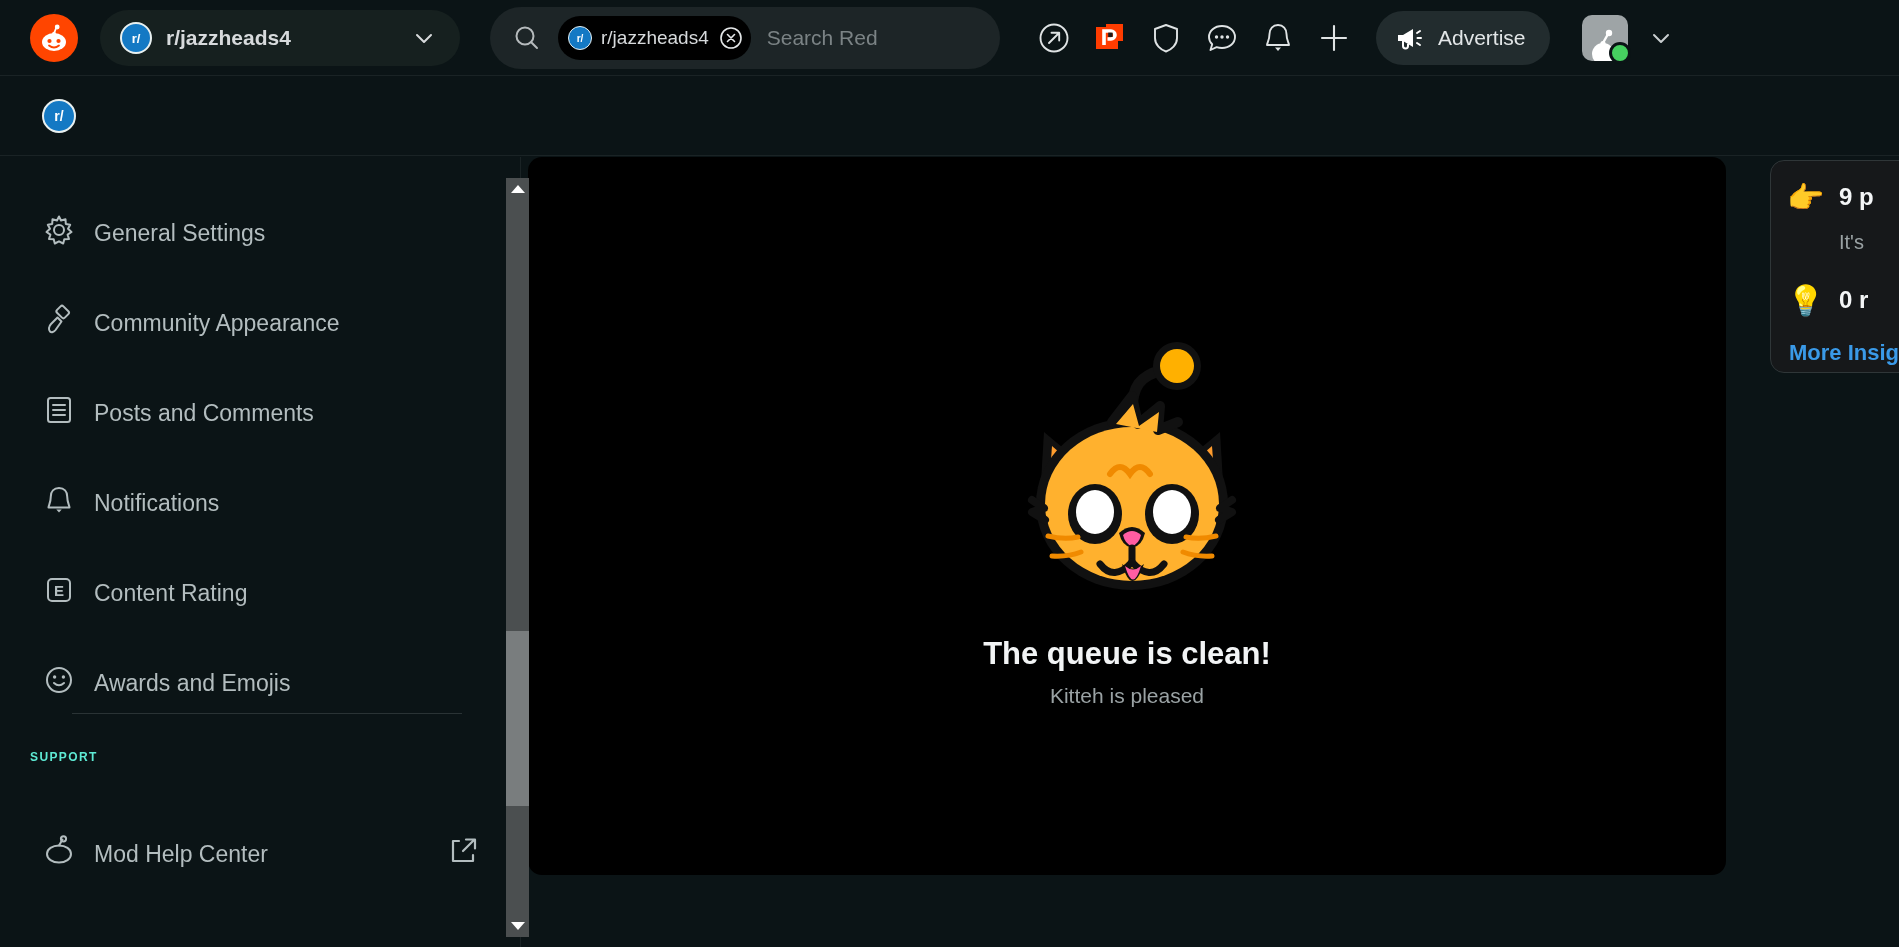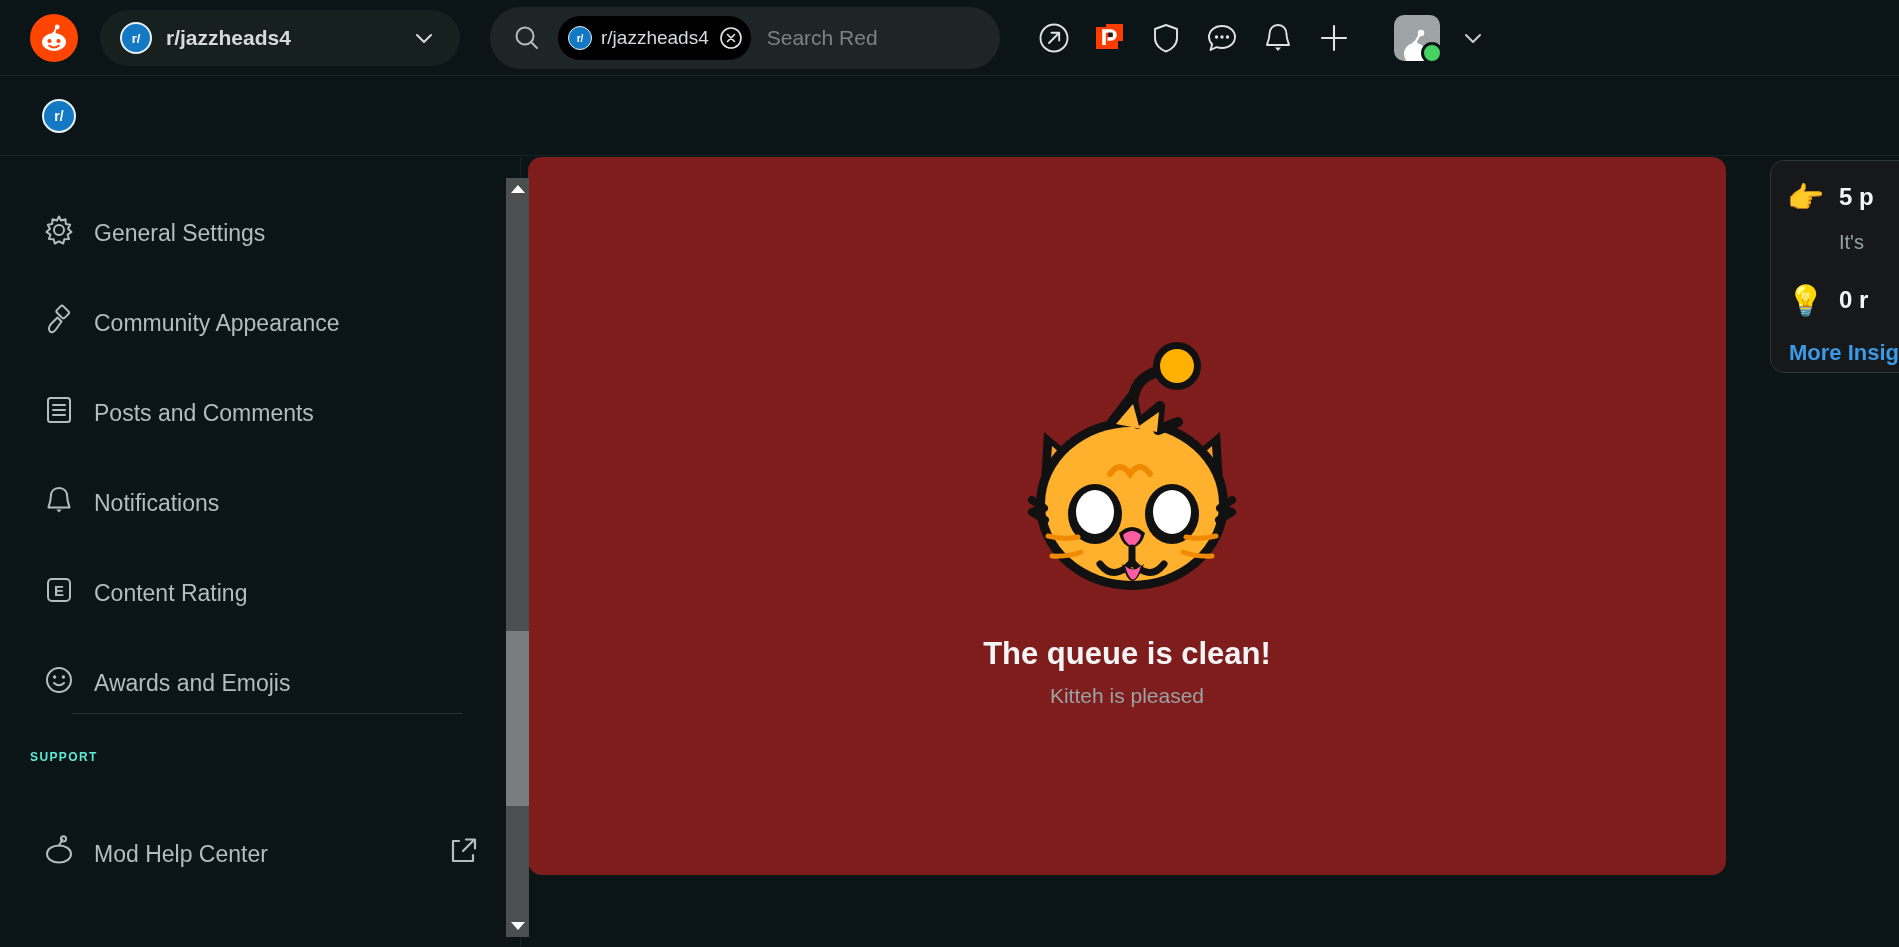--- a/index.html
+++ b/index.html
@@ -196,21 +196,21 @@
     position: absolute; left: 0; width: 23px;
     top: 453px; height: 175px;
     background: #797d7e;
   }
 
   
   .main-panel {
     position: absolute;
     left: 528px; top: 157px;
     width: 1198px; height: 718px;
-    background: #7f1d1d;
+    background: #000000;
     border-radius: 14px;
     display: flex; flex-direction: column;
     align-items: center; justify-content: center;
   }
   .kitteh { margin-bottom: 22px; }
   .empty-title {
     color: #f2f4f5; font-size: 31px; font-weight: 700;
     margin-bottom: 12px;
   }
   .empty-sub {
@@ -337,20 +337,30 @@
         <path d="M14 26.5 L20 26.5 L17 30 Z" fill="#dfe3e4"></path>
       </svg>
     </div>
 
     <div class="hicon">
       <svg width="34" height="34" viewBox="0 0 34 34">
           <path d="M17 5 L17 29 M5 17 L29 17" stroke="#dfe3e4" stroke-width="2.1" stroke-linecap="round"></path>
         </svg>
     </div>
 
+    <div class="advertise-btn">
+      <div>
+        <svg width="32" height="32" viewBox="0 0 32 32">
+          <path d="M4 13 L4 19 L9 19 L19 25 L19 7 L9 13 Z" fill="#ffffff"></path>
+          <path d="M9 19 L9 24 A2.5 2.5 0 0 0 14 24 L14 22" stroke="#ffffff" stroke-width="2" fill="none"></path>
+          <path d="M23 11 L26 9 M23.5 16 L27 16 M23 21 L26 23" stroke="#ffffff" stroke-width="2" stroke-linecap="round"></path>
+        </svg>
+      </div>
+      <span class="advertise-label">Advertise</span>
+    </div>
 
     <div class="avatar-btn">
       <div class="avatar-square">
         <svg width="40" height="40" viewBox="0 0 40 40" style="position:absolute;bottom:-3px;left:2px;">
           <ellipse cx="19" cy="30" rx="11" ry="11" fill="#ffffff"></ellipse>
           <path d="M19 19 L24 10" stroke="#ffffff" stroke-width="2.4" stroke-linecap="round"></path>
           <circle cx="25" cy="9" r="3.2" fill="#ffffff"></circle>
           <circle cx="19" cy="19.5" r="2.6" fill="#ffffff"></circle>
         </svg>
       </div>
@@ -518,21 +528,21 @@
 
   <div class="empty-title">The queue is clean!</div>
   <div class="empty-sub">Kitteh is pleased</div>
 </div>
 
 <div class="insights-panel">
 
   <div class="insight-row">
     <span class="insight-emoji">👉</span>
     <span class="insight-text">
-      <span class="insight-title" style="display:block">5 p</span>
+      <span class="insight-title" style="display:block">9 p</span>
       <span class="insight-sub" style="display:block">It's</span>
     </span>
   </div>
 
   <div class="insight-row" style="margin-top:26px">
     <span class="insight-emoji">💡</span>
     <span class="insight-text">
       <span class="insight-title" style="display:block">0 r</span>
     </span>
   </div>

